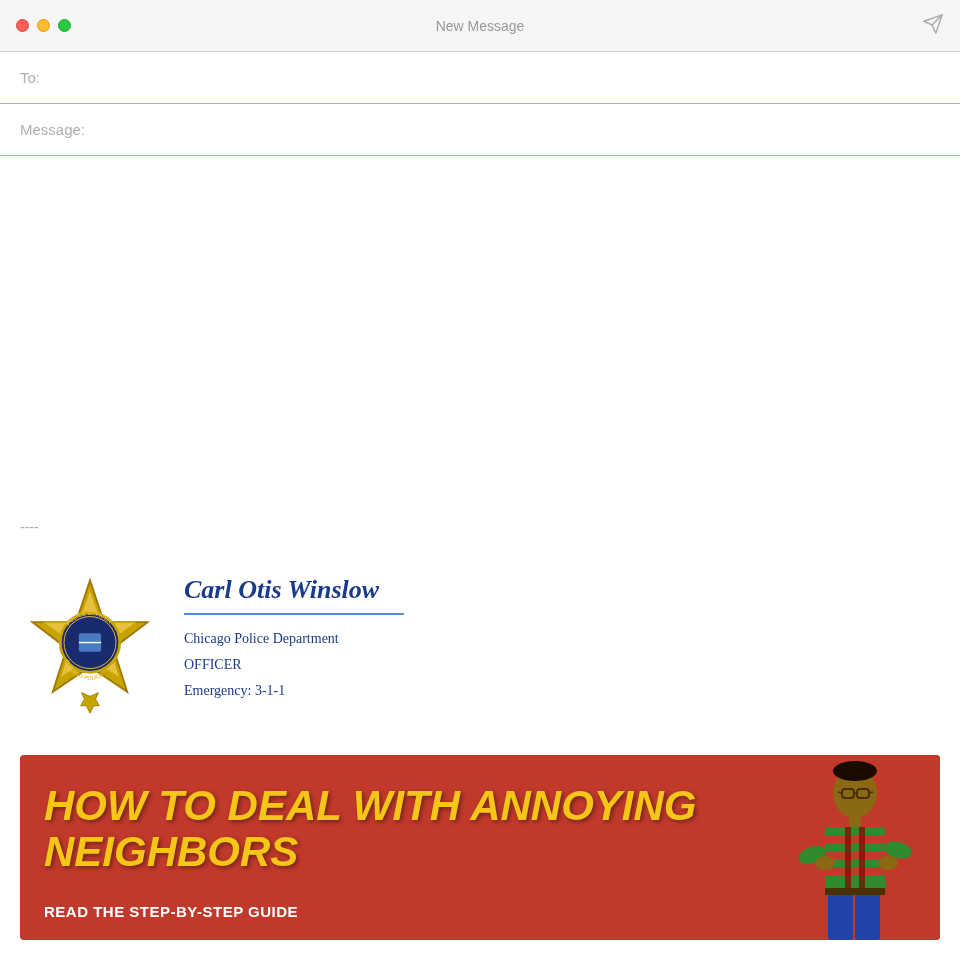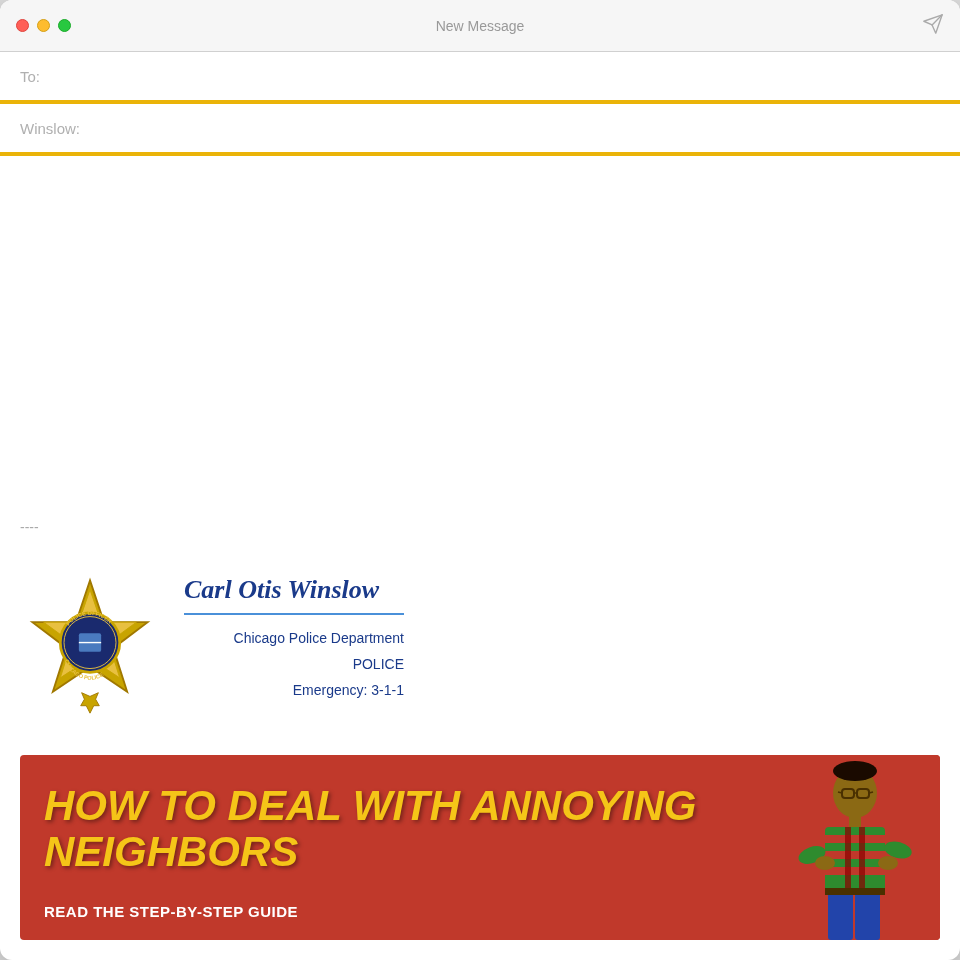--- a/index.html
+++ b/index.html
@@ -10,21 +10,21 @@
       justify-content: center;
       align-items: center;
       min-height: 100vh;
       font-family: -apple-system, BlinkMacSystemFont, 'Helvetica Neue', sans-serif;
     }
 
     .window {
       width: 960px;
       min-height: 960px;
       background: #ffffff;
-      border-radius: 12px;
+      border-radius: 0;
       box-shadow: 0 10px 40px rgba(0,0,0,0.3);
       overflow: hidden;
       display: flex;
       flex-direction: column;
     }
 
     
     .title-bar {
       background: #f6f6f6;
       border-bottom: 1px solid #d0d0d0;
@@ -69,21 +69,21 @@
       color: #aaa;
     }
 
     .send-icon {
       width: 22px;
       height: 22px;
     }
 
     
     .email-field {
-      border-bottom: 4px solid #eab308;
+      border-bottom: 1px solid #eab308;
       padding: 14px 20px;
       display: flex;
       align-items: center;
       min-height: 52px;
     }
 
     .field-label {
       color: #b0b0b0;
       font-size: 15px;
       margin-right: 8px;
@@ -149,25 +149,24 @@
     }
 
     .contact-underline {
       width: 220px;
       height: 2px;
       background: #4a90d9;
       margin-bottom: 10px;
     }
 
     .contact-detail {
-      font-family: Liberation Sans, sans-serif;
+      font-family: Liberation Serif, serif;
       font-size: 14px;
       color: #1a3a8a;
       line-height: 1.7;
-      text-align: right;
     }
 
     
     .banner {
       margin: 10px 20px 20px 20px;
       background: #c0392b;
       border-radius: 4px;
       overflow: hidden;
       display: flex;
       align-items: stretch;
@@ -241,21 +240,21 @@
       </svg>
     </button>
   </div>
 
   <div class="email-field">
     <span class="field-label">To:</span>
     <input class="field-input" type="text" value="" style="">
   </div>
 
   <div class="email-field">
-    <span class="field-label">Winslow:</span>
+    <span class="field-label">Message:</span>
     <input class="field-input" type="text" value="" style="">
   </div>
 
   <div class="email-body">
     <span class="separator-dashes">----</span>
   </div>
 
   <div class="signature-block">
 
     <div class="badge-container">
@@ -282,21 +281,21 @@
         <line x1="58" y1="72" x2="82" y2="72" stroke="#fff" stroke-width="1.5"></line>
 
         <polygon points="70,148 74,140 80,140 76,133 79,126 70,130 61,126 64,133 60,140 66,140" fill="#c8a400" stroke="#a07800" stroke-width="1"></polygon>
       </svg>
     </div>
 
     <div class="contact-info">
       <div class="contact-name">Carl Otis Winslow</div>
       <div class="contact-underline"></div>
       <div class="contact-detail">Chicago Police Department</div>
-      <div class="contact-detail">POLICE</div>
+      <div class="contact-detail">OFFICER</div>
       <div class="contact-detail">Emergency: 3-1-1</div>
     </div>
   </div>
 
   <div class="banner">
     <div class="banner-content">
       <div class="banner-headline">
         <span>How to Deal with Annoying Neighbors</span>
       </div>
       <div class="banner-subtext">Read the Step-by-Step Guide</div>

